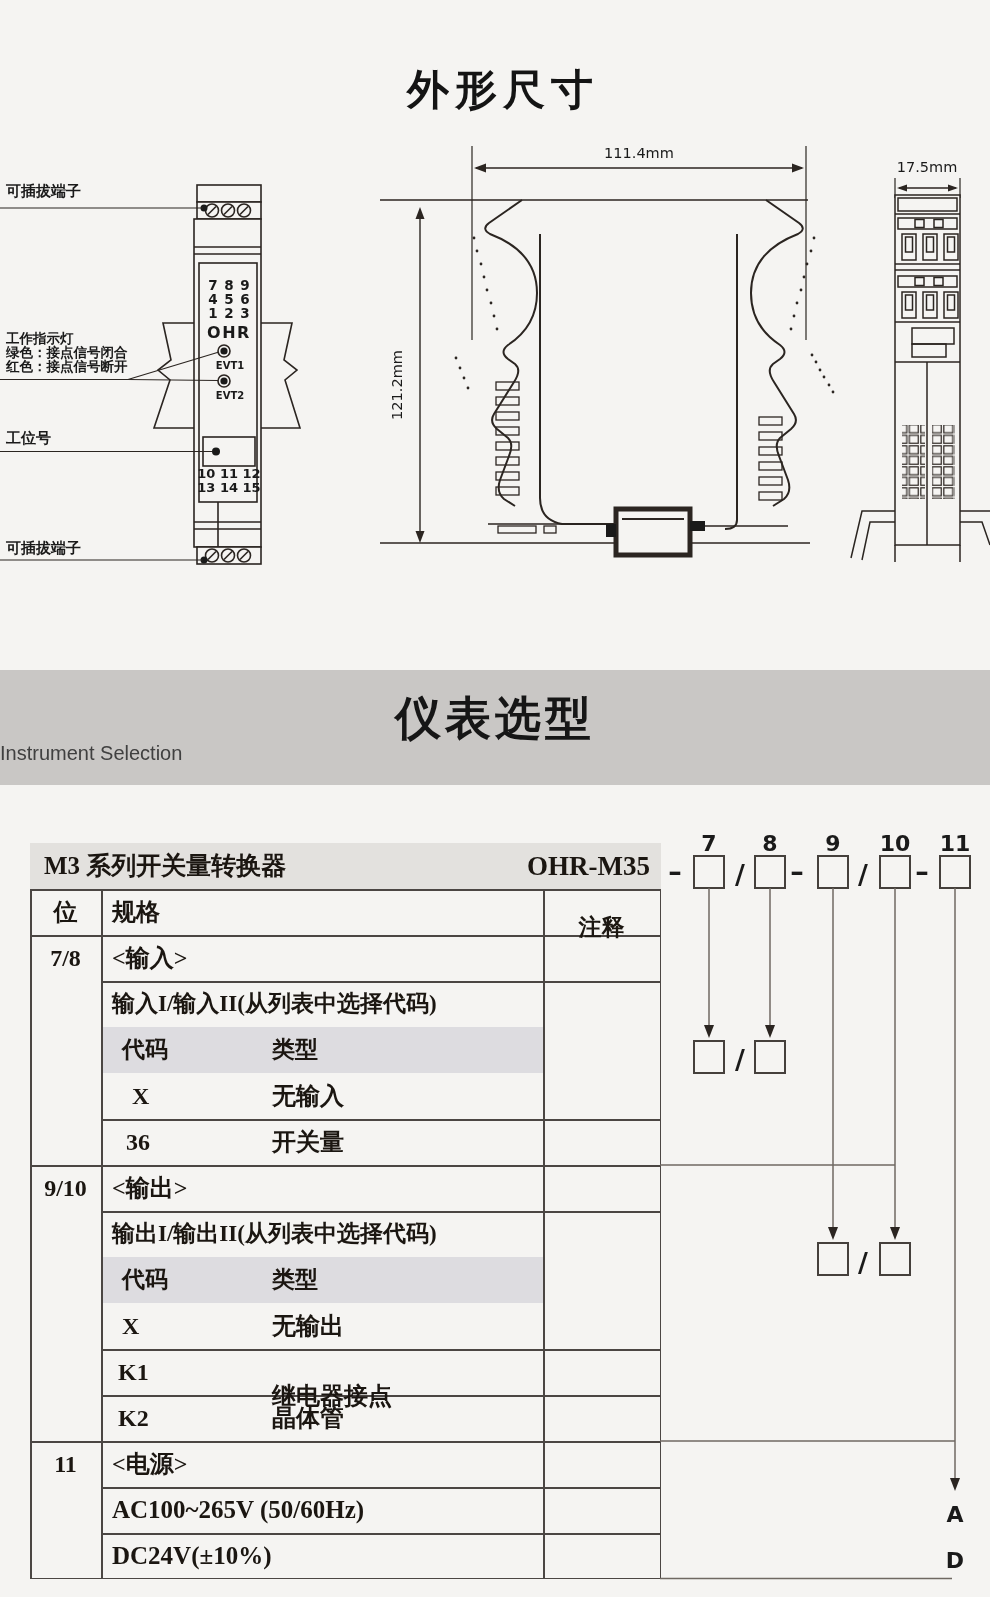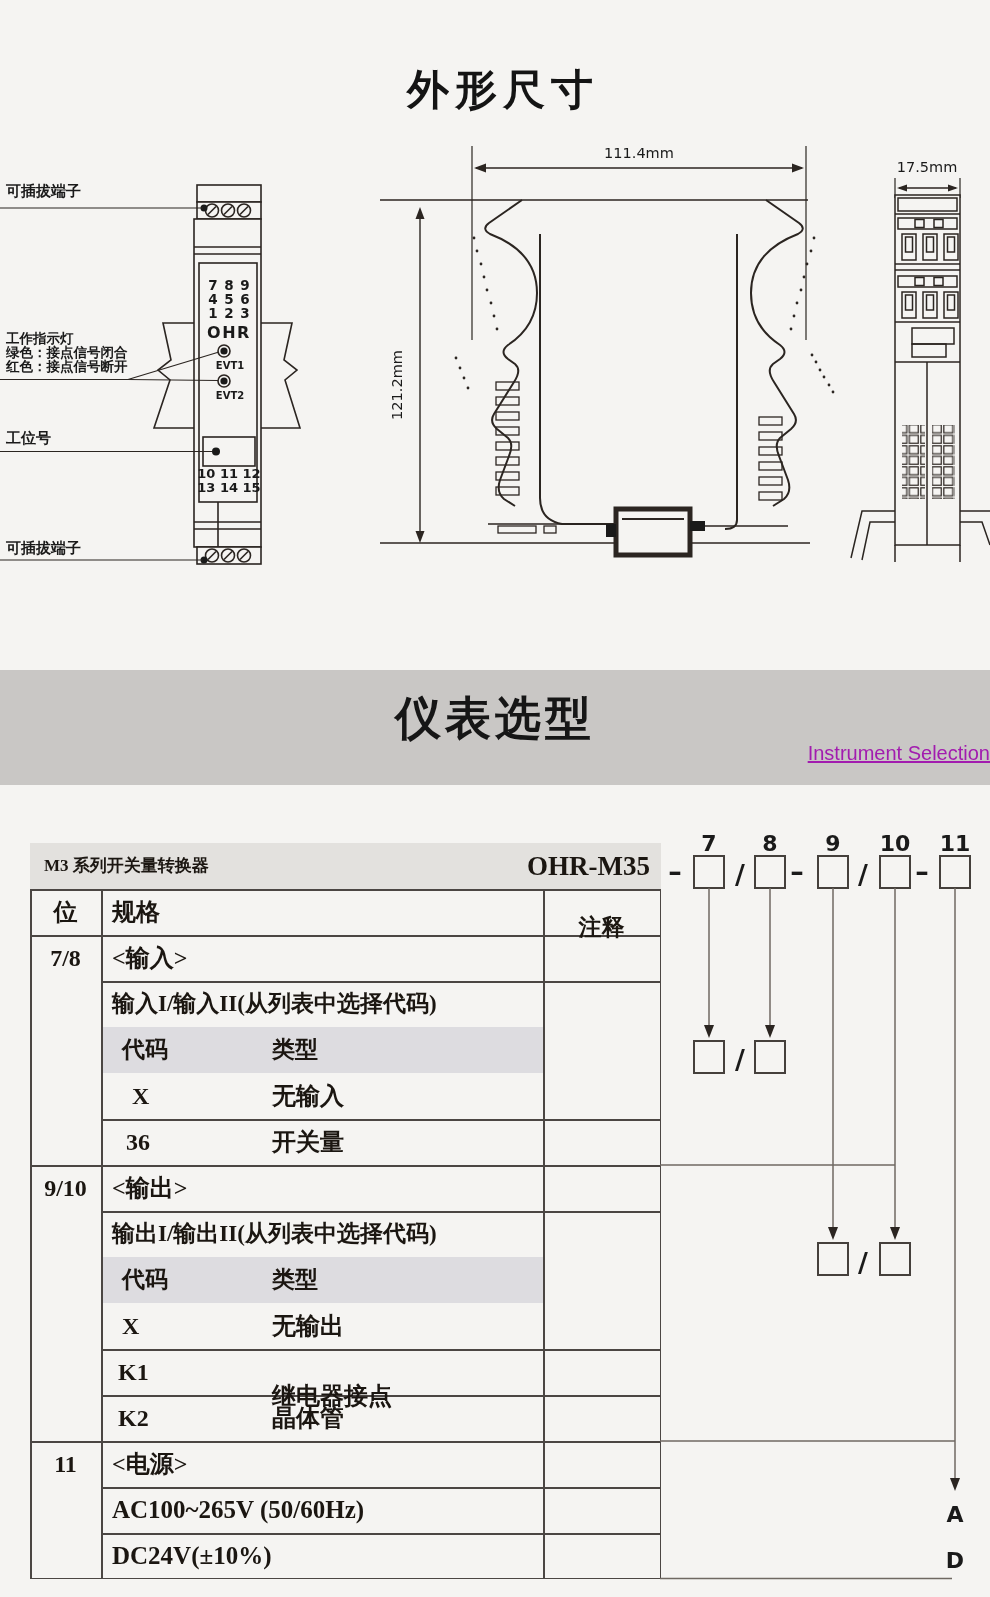--- a/index.html
+++ b/index.html
@@ -2,21 +2,21 @@
 <html><head>
 <meta charset="utf-8">
 <style>
   html,body { margin:0; padding:0; background:#e9e8e6; }
   .page { position:relative; width:990px; height:1597px; background:#f5f4f2; overflow:hidden;
           font-family:"Liberation Sans", sans-serif; color:#1b1713; }
   .abs { position:absolute; }
   .h1 { width:100%; text-align:center; font-size:42px; font-weight:bold; letter-spacing:6px; color:#141414; }
   .band { background:#c9c7c5; }
   .band-title { width:100%; text-align:center; font-size:46px; font-weight:bold; letter-spacing:4px; color:#161616; }
-  .band-sub { width:100%; text-align:right; font-size:20px; color:#a21caf;text-decoration:underline; }
+  .band-sub { width:100%; text-align:left; font-size:20px; color:#404040; }
   .serif { font-family:"Liberation Serif", serif; font-weight:bold; color:#1b1611; }
   .hl { background:#4b4643; height:1.5px; }
   .vl { background:#4b4643; width:1.5px; }
   .cell { white-space:nowrap; }
   svg text { fill:#1a1a1a; }
   .d-label { font:bold 15px "Liberation Sans", sans-serif; }
   .d-label-sm { font:bold 13.5px "Liberation Sans", sans-serif; }
   .d-num { font:bold 13.5px "DejaVu Sans", sans-serif; }
   .d-num-sm { font:bold 13px "DejaVu Sans", sans-serif; }
   .d-brand { font:900 16px "DejaVu Sans", sans-serif; letter-spacing:1.5px; }
@@ -264,21 +264,21 @@
     <div class="abs hl" style="left:0; top:598px; width:631px;"></div>
     <div class="abs hl" style="left:71px; top:644px; width:560px;"></div>
     <div class="abs hl" style="left:71px; top:690px; width:560px;"></div>
     <div class="abs hl" style="left:0; top:734.5px; width:631px;"></div>
 
     <div class="abs vl" style="left:0; top:46px; height:690px;"></div>
     <div class="abs vl" style="left:71px; top:46px; height:690px;"></div>
     <div class="abs vl" style="left:513px; top:46px; height:690px;"></div>
     <div class="abs vl" style="left:629.5px; top:46px; height:690px;"></div>
 
-    <div class="abs serif cell" style="left:14px; top:0; height:46px; line-height:46px; font-size:17px;">M3 系列开关量转换器</div>
+    <div class="abs serif cell" style="left:14px; top:0; height:46px; line-height:46px; font-size:25px;">M3 系列开关量转换器</div>
     <div class="abs serif cell" style="right:11px; top:0; height:46px; line-height:46px; font-size:27px;">OHR-M35</div>
 
     <div class="abs serif cell" style="left:0; top:46px; width:71px; height:46px; line-height:46px; font-size:24px; text-align:center;">位</div>
     <div class="abs serif cell" style="left:82px; top:46px; height:46px; line-height:46px; font-size:24px;">规格</div>
     <div class="abs serif cell" style="left:513px; top:62px; width:117px; height:46px; line-height:46px; font-size:23px; text-align:center;">注释</div>
 
     <div class="abs serif cell" style="left:0; top:92px; width:71px; height:46px; line-height:46px; font-size:24px; text-align:center;">7/8</div>
     <div class="abs serif cell" style="left:82px; top:92px; height:46px; line-height:46px; font-size:24px;">&lt;输入&gt;</div>
     <div class="abs serif cell" style="left:82px; top:138px; height:46px; line-height:46px; font-size:23px;">输入I/输入II(从列表中选择代码)</div>
     <div class="abs serif cell" style="left:92px; top:184px; height:46px; line-height:46px; font-size:23px;">代码</div>

